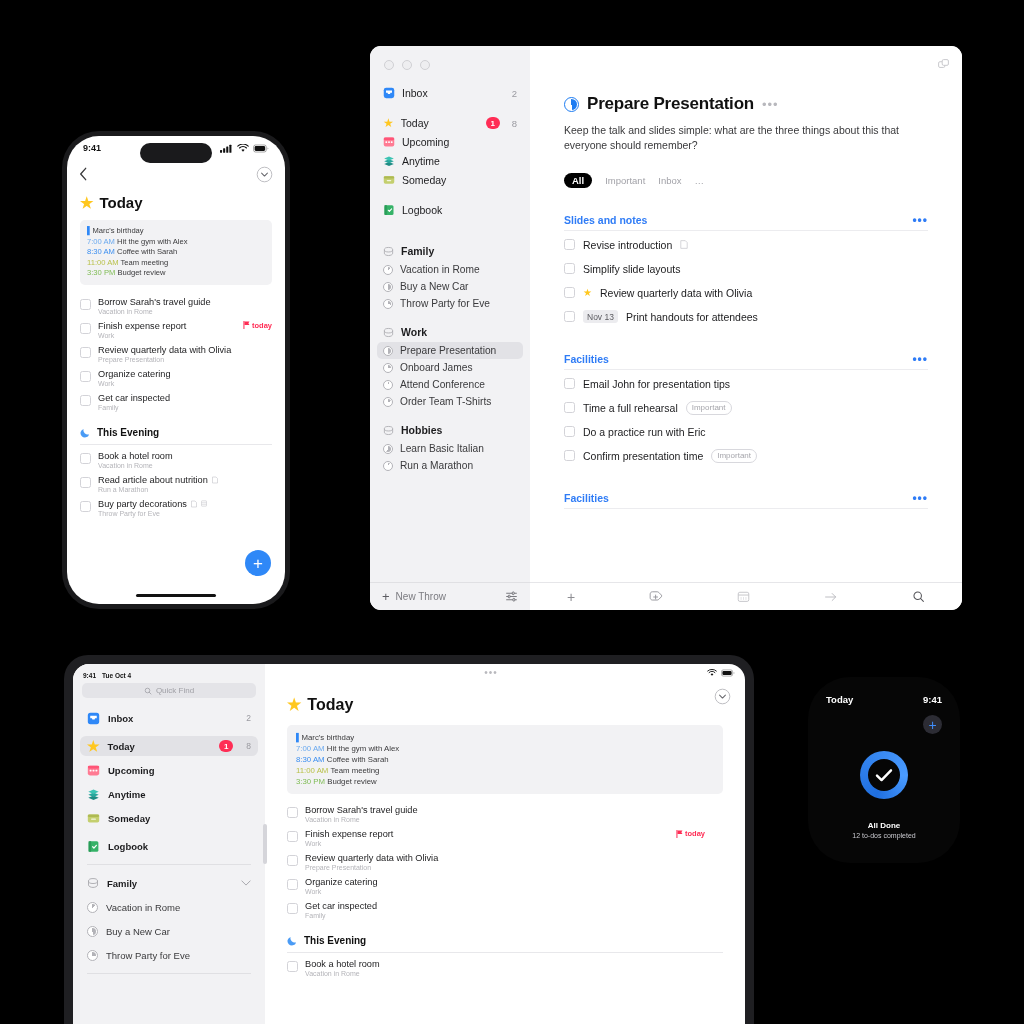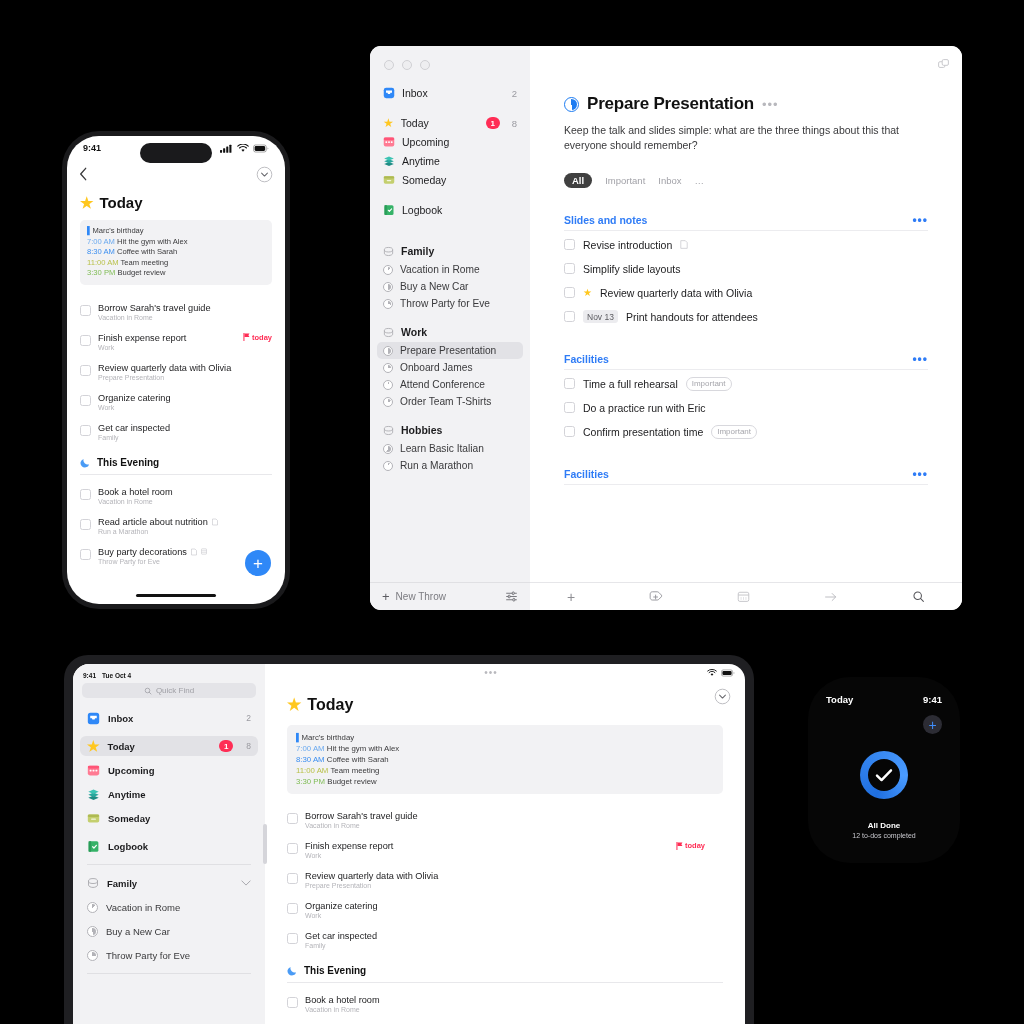--- a/index.html
+++ b/index.html
@@ -39,41 +39,41 @@
               font-size:10px; color:#7b7b80;}
   .mac-main{ flex:1; background:#fff; display:flex; flex-direction:column; position:relative;}
   .mac-win-btn{ position:absolute; right:12px; top:11px; }
   .mac-body{ flex:1; padding:48px 34px 0 34px; overflow:hidden; }
   .t-title{ display:flex; align-items:center; gap:8px; }
   .t-title h1{ font-size:17px; font-weight:bold; color:#111; letter-spacing:-.2px;}
   .dots{ color:#b8b8bd; font-size:13px; letter-spacing:1px; line-height:1;}
   .t-note{ margin-top:9px; font-size:10.5px; line-height:15px; color:#3a3a3c; max-width:350px;}
   .chips{ margin-top:20px; display:flex; align-items:center; gap:13px;}
   .chip{ font-size:9.5px; color:#a2a2a8; }
-  .chip.on{ background:#404040; color:#fff; border-radius:9px; padding:2px 8px; font-weight:bold;}
+  .chip.on{ background:#000000; color:#fff; border-radius:9px; padding:2px 8px; font-weight:bold;}
   .sec{ margin-top:26px; }
   .sec-h{ display:flex; align-items:center; font-size:10.5px; font-weight:bold; color:#2f7cf6; padding-bottom:4px; border-bottom:1px solid #ececef;}
   .sec-h .dots{ margin-left:auto; color:#2f7cf6; font-size:12px;}
   .task{ display:flex; align-items:center; gap:8px; height:21px; font-size:10.5px; color:#1c1c1e; margin-top:3px;}
   .pill{ background:#ececef; color:#5c5c61; font-size:8.5px; border-radius:3px; padding:1.5px 4px; }
   .tag{ border:1px solid #d8d8dd; color:#a6a6ac; font-size:8px; border-radius:8px; padding:1.5px 5px;}
   .mac-foot{ height:28px; border-top:1px solid #e6e6e9; display:flex; align-items:center; justify-content:space-around; color:#8e8e93;}
 
   
   .iphone{ position:absolute; left:62px; top:131px; width:228px; height:478px; background:#1a1a1c;
            border-radius:37px; padding:5px; box-shadow:0 14px 36px rgba(0,0,0,.6);}
   .ip-screen{ width:100%; height:100%; background:#fff; border-radius:32px; overflow:hidden; position:relative;}
   .ip-status{ height:24px; display:flex; align-items:center; padding:0 16px; font-size:9px; font-weight:bold; color:#111;}
   .notch{ position:absolute; left:50%; transform:translateX(-50%); top:7px; width:72px; height:20px; background:#1a1a1c; border-radius:12px;}
   .ip-nav{ height:28px; display:flex; align-items:center; padding:0 12px; }
   .ip-body{ padding:6px 13px 0 13px; }
   .big-title{ display:flex; align-items:center; gap:6px; font-size:15px; font-weight:bold; color:#111; }
   .agenda{ background:#f2f2f4; border-radius:5px; padding:6px 7px; margin-top:9px; font-size:7.6px; line-height:10.5px; color:#3a3a3c;}
   .agenda .tm{ font-weight:normal; }
-  .todo{ display:flex; align-items:flex-start; gap:7px; margin-top:12px;}
+  .todo{ display:flex; align-items:flex-start; gap:7px; margin-top:6px;}
   .todo .tx{ flex:1; }
   .todo .t1{ font-size:9.2px; color:#1c1c1e; display:flex; align-items:center; gap:4px;}
   .todo .t2{ font-size:7px; color:#b4b4b9; margin-top:1px;}
   .todo .flag{ font-size:7.5px; color:#ff2d55; font-weight:bold; display:flex; align-items:center; gap:2px;}
   .evening{ display:flex; align-items:center; gap:6px; font-size:10px; font-weight:bold; color:#111; margin-top:16px;}
   .hr{ height:1px; background:#e8e8eb; margin-top:6px;}
   .fab{ position:absolute; right:14px; bottom:28px; width:26px; height:26px; border-radius:50%; background:#2f88f7;
         color:#fff; display:flex; align-items:center; justify-content:center; font-size:17px; line-height:1;}
   .homebar{ position:absolute; left:50%; transform:translateX(-50%); bottom:7px; width:80px; height:3.5px; background:#111; border-radius:2px;}
 
@@ -336,20 +336,24 @@
           </div>
         </div>
 
         <div class="sec">
           <div class="sec-h">
             <span>Facilities</span>
             <span class="dots">•••</span>
           </div>
           <div class="task">
             <span class="cbox"></span>
+            <span>Email John for presentation tips</span>
+          </div>
+          <div class="task">
+            <span class="cbox"></span>
             <span>Time a full rehearsal</span>
             <span class="tag">Important</span>
           </div>
           <div class="task">
             <span class="cbox"></span>
             <span>Do a practice run with Eric</span>
           </div>
           <div class="task">
             <span class="cbox"></span>
             <span>Confirm presentation time</span>

